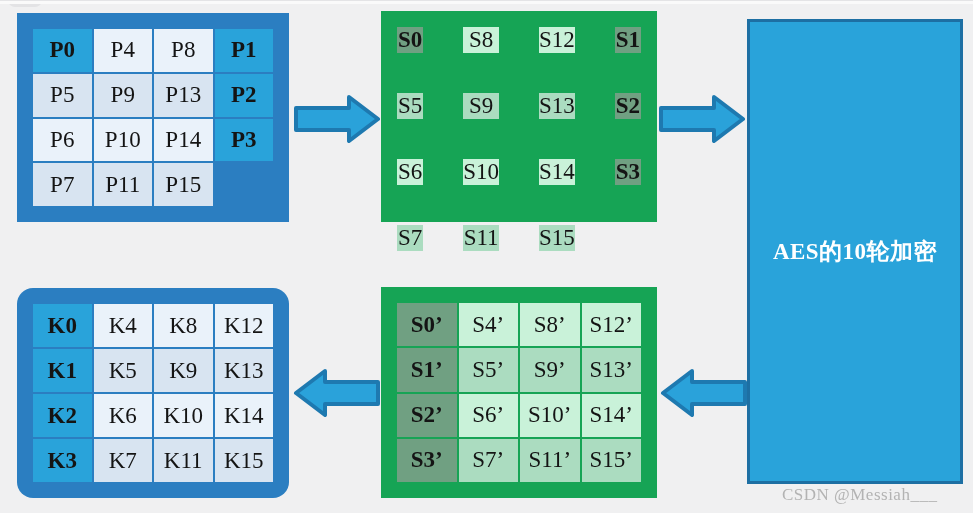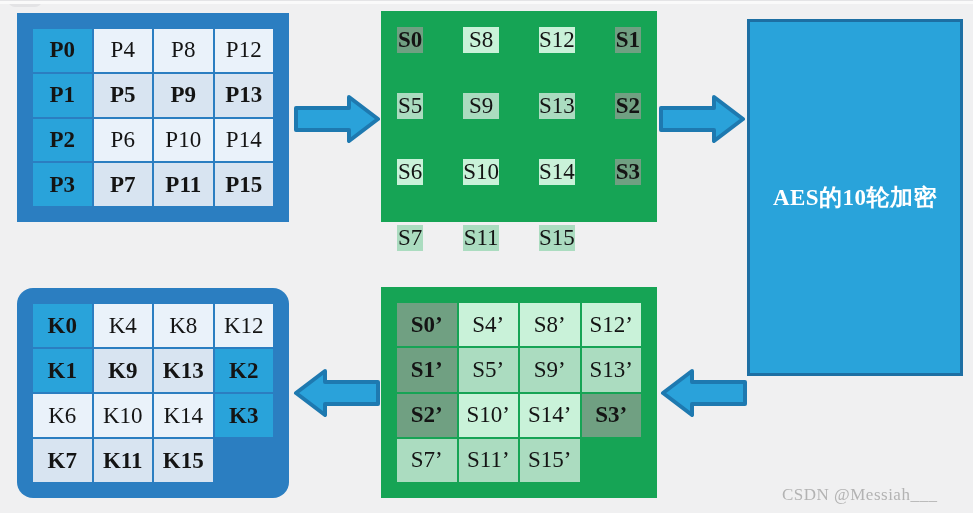--- a/index.html
+++ b/index.html
@@ -41,35 +41,35 @@
   .matrix.green { background: var(--green-border, #16a455); }
 
   .cell {
     display: flex; align-items: center; justify-content: center;
     font-size: 23px;
     color: var(--cell-text, #141414);
     font-family: "Liberation Serif", serif;
     user-select: none;
   }
   .blue  .cell      { background: var(--blue-cell, #eaf2fa); }
-  .blue  .cell.alt  { background: var(--blue-cell-alt, #d8e4f1); font-weight: bold; }
+  .blue  .cell.alt  { background: var(--blue-cell-alt, #d8e4f1); }
   .blue  .cell.head { background: var(--blue-header, #29a3da); font-weight: bold; }
   .green .cell      { background: var(--green-cell, #c9f2d9); }
   .green .cell.alt  { background: var(--green-cell-alt, #abdcc0); }
   .green .cell.head { background: var(--green-header, #70a082); font-weight: bold; }
 
   #p-matrix  { left: 17px;  top: 13px;  width: 272px; height: 209px; }
   #s-matrix  { left: 381px; top: 11px;  width: 276px; height: 211px; gap: 40px; }
   #k-matrix  { left: 17px;  top: 288px; width: 272px; height: 210px; border-radius: 16px; }
   #sp-matrix { left: 381px; top: 287px; width: 276px; height: 211px; text-align: center; }
 
   
   .aes-box {
     position: absolute;
-    left: 747px; top: 19px; width: 216px; height: 357px;
+    left: 747px; top: 19px; width: 216px; height: 465px;
     box-sizing: border-box;
     background: var(--box-fill, #29a3da);
     border: 3px solid var(--box-border, #1d6fa3);
     display: flex; align-items: center; justify-content: center;
     z-index: 1;
   }
   .aes-box .label {
     color: var(--box-text, #ffffff);
     font-weight: bold;
     font-size: 23px;
@@ -107,21 +107,20 @@
 
 <div id="stage">
 
   <div class="blob"></div>
   <div class="seam"></div>
 
   <div id="p-matrix" class="matrix blue">
       <div class="cell head">P0</div>
       <div class="cell">P4</div>
       <div class="cell">P8</div>
-      <div class="cell">P12</div>
       <div class="cell head alt">P1</div>
       <div class="cell alt">P5</div>
       <div class="cell alt">P9</div>
       <div class="cell alt">P13</div>
       <div class="cell head">P2</div>
       <div class="cell">P6</div>
       <div class="cell">P10</div>
       <div class="cell">P14</div>
       <div class="cell head alt">P3</div>
       <div class="cell alt">P7</div>
@@ -146,20 +145,21 @@
       <div class="cell alt">S11</div>
       <div class="cell alt">S15</div>
     </div>
 
   <div id="k-matrix" class="matrix blue">
       <div class="cell head">K0</div>
       <div class="cell">K4</div>
       <div class="cell">K8</div>
       <div class="cell">K12</div>
       <div class="cell head alt">K1</div>
+      <div class="cell alt">K5</div>
       <div class="cell alt">K9</div>
       <div class="cell alt">K13</div>
       <div class="cell head">K2</div>
       <div class="cell">K6</div>
       <div class="cell">K10</div>
       <div class="cell">K14</div>
       <div class="cell head alt">K3</div>
       <div class="cell alt">K7</div>
       <div class="cell alt">K11</div>
       <div class="cell alt">K15</div>
@@ -168,20 +168,21 @@
   <div id="sp-matrix" class="matrix green">
       <div class="cell head">S0’</div>
       <div class="cell">S4’</div>
       <div class="cell">S8’</div>
       <div class="cell">S12’</div>
       <div class="cell head alt">S1’</div>
       <div class="cell alt">S5’</div>
       <div class="cell alt">S9’</div>
       <div class="cell alt">S13’</div>
       <div class="cell head">S2’</div>
+      <div class="cell">S6’</div>
       <div class="cell">S10’</div>
       <div class="cell">S14’</div>
       <div class="cell head alt">S3’</div>
       <div class="cell alt">S7’</div>
       <div class="cell alt">S11’</div>
       <div class="cell alt">S15’</div>
     </div>
 
   <div class="aes-box">
     <span class="label">AES的10轮加密</span>

